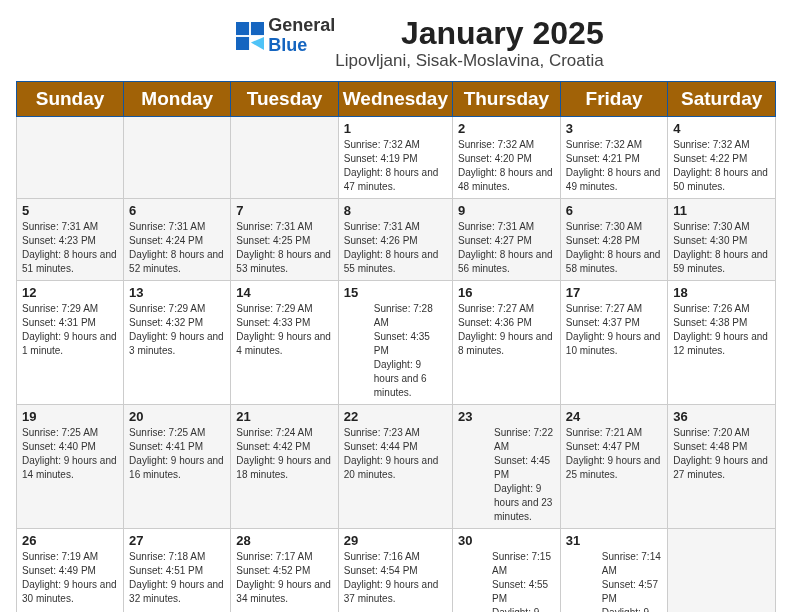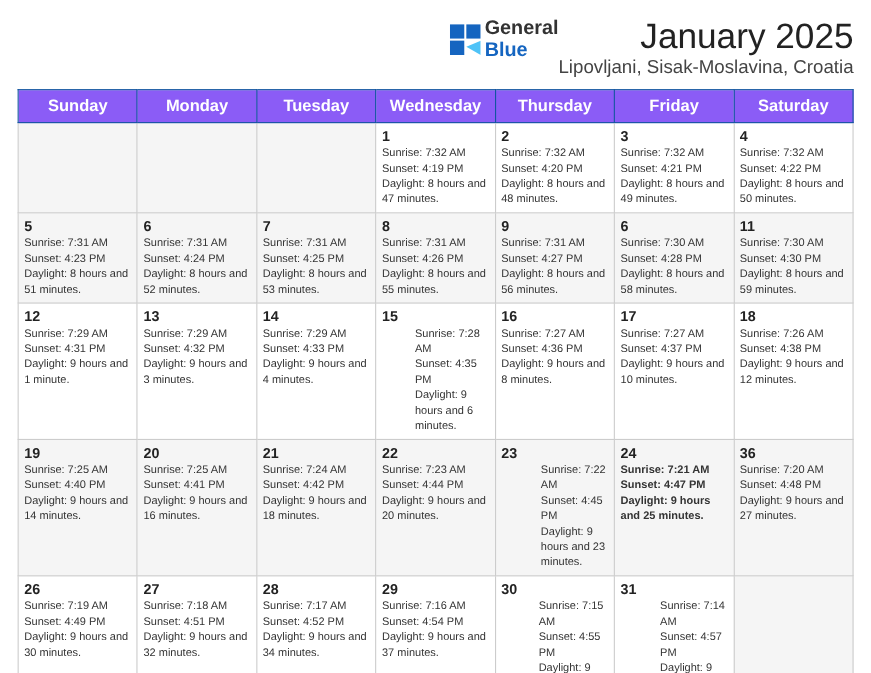--- a/index.html
+++ b/index.html
@@ -5,21 +5,21 @@
     * { box-sizing: border-box; margin: 0; padding: 0; }
     body {
       font-family: Arial, sans-serif;
       background: #fff;
       width: 792px;
       min-height: 612px;
       padding: 16px;
     }
     .header-area {
       display: flex;
-      justify-content: flex-end;
+      justify-content: center;
       align-items: flex-start;
       margin-bottom: 10px;
       padding-left: 48px;
     }
     .logo {
       display: flex;
       align-items: center;
       gap: 4px;
     }
     .logo-text {
@@ -31,39 +31,39 @@
     .logo-blue { color: #1565c0; }
     .logo-icon {
       width: 28px;
       height: 28px;
     }
     .title-area {
       text-align: right;
     }
     .month-title {
       font-size: 32px;
-      font-weight: normal;
+      font-weight: bold;
       color: #222;
       line-height: 1.1;
     }
     .subtitle {
       font-size: 17px;
       color: #444;
     }
     .calendar {
       width: 100%;
       border-collapse: collapse;
       border: 1px solid #ccc;
     }
     .calendar th {
-      background-color: #8b5cf6;
+      background-color: #a16207;
       color: #fff;
       text-align: center;
       padding: 6px 4px;
-      font-size: 15px;
+      font-size: 19px;
       border: 1px solid #1255a0;
     }
     .calendar td {
       border: 1px solid #ccc;
       vertical-align: top;
       padding: 4px 5px;
       font-size: 10.5px;
       color: #333;
       width: calc(100% / 7);
       min-height: 80px;
@@ -275,21 +275,21 @@
 Daylight: 9 hours and 20 minutes.</div>
         </td>
         <td>
           <span class="day-number">23</span>
           <div class="day-info" style="white-space: pre-line; margin-left: 36px;">Sunrise: 7:22 AM
 Sunset: 4:45 PM
 Daylight: 9 hours and 23 minutes.</div>
         </td>
         <td>
           <span class="day-number">24</span>
-          <div class="day-info" style="white-space: pre-line; font-weight: bold;">Sunrise: 7:21 AM
+          <div class="day-info" style="white-space: pre-line;">Sunrise: 7:21 AM
 Sunset: 4:47 PM
 Daylight: 9 hours and 25 minutes.</div>
         </td>
         <td>
           <span class="day-number">36</span>
           <div class="day-info" style="white-space: pre-line;">Sunrise: 7:20 AM
 Sunset: 4:48 PM
 Daylight: 9 hours and 27 minutes.</div>
         </td>
       </tr>

